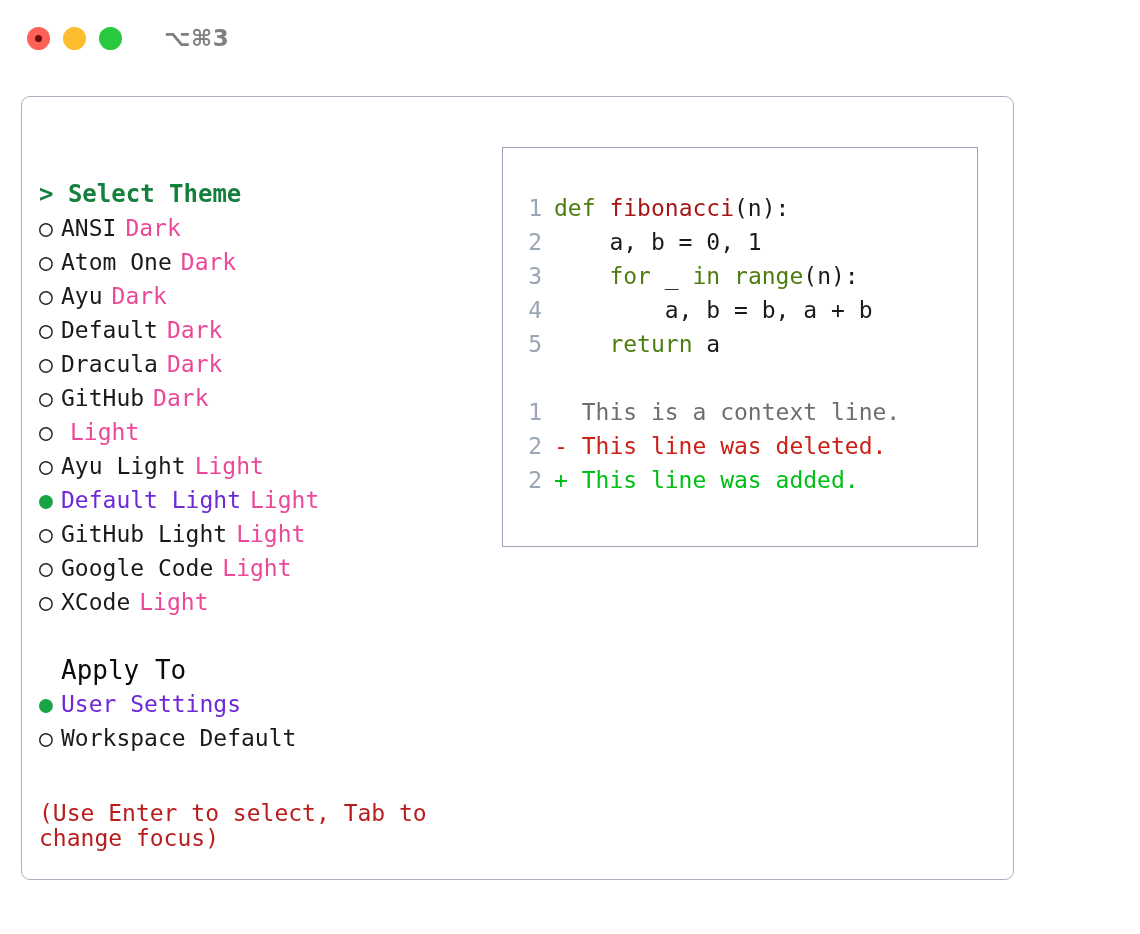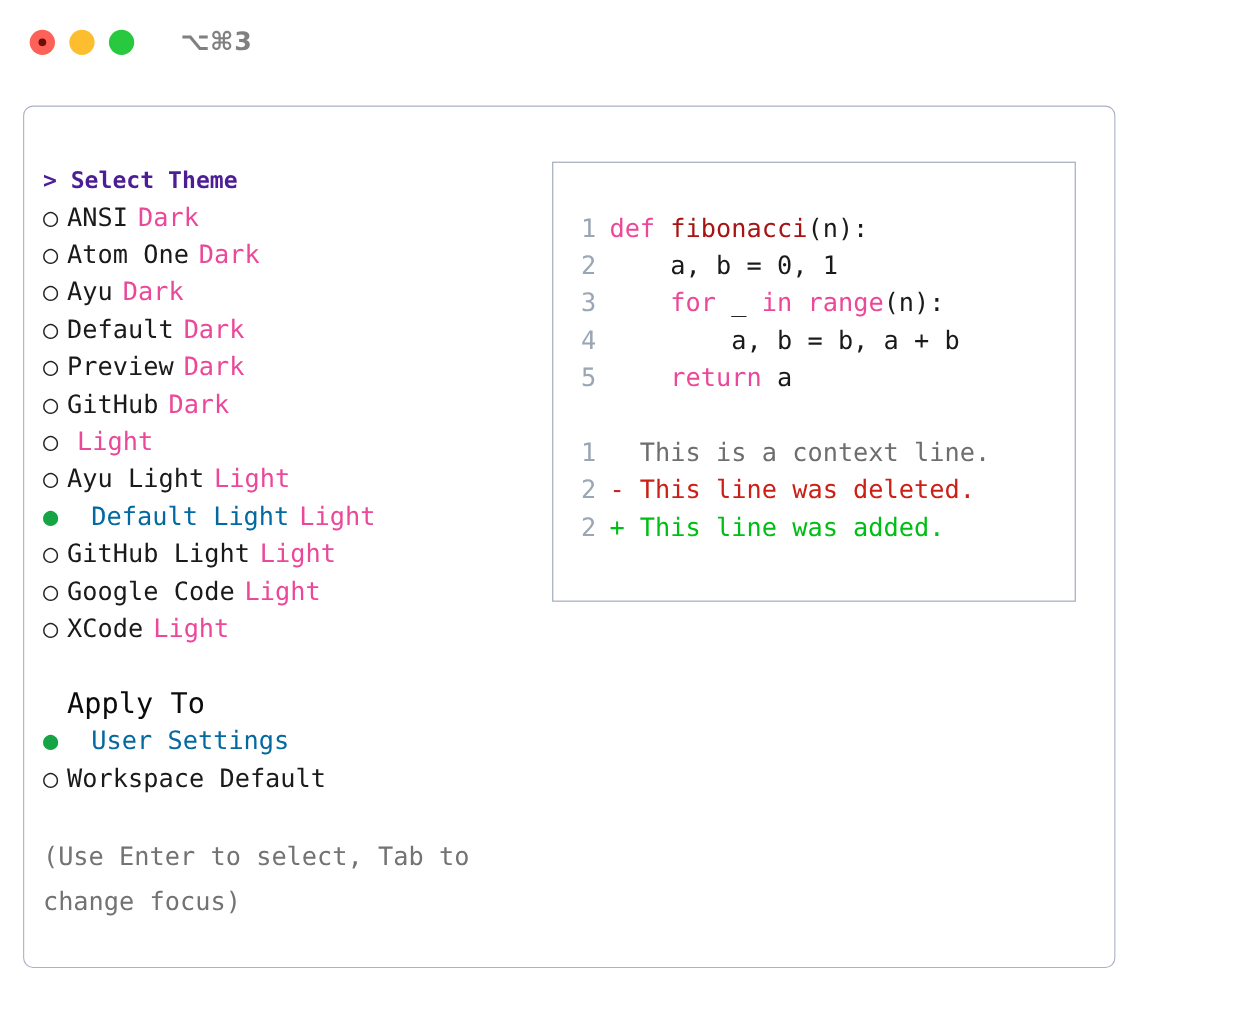--- a/index.html
+++ b/index.html
@@ -86,24 +86,25 @@
   }
 
   
   .left-col {
     position: absolute;
     left: 17px;
     top: 50px;
     width: 450px;
   }
   .section-header {
-    font-size: 21px;
-    line-height: 34px;
-    color: #4c1d95;
-    white-space: pre;
+    font-size: 24px;
+    line-height: 34px;
+    color: #15803d;
+    white-space: pre;
+    margin-top: 30px;
   }
   .section-header.focused {
     font-weight: bold;
   }
   .opt-list { margin: 0; padding: 0; }
   .option {
     display: flex;
     align-items: baseline;
     font-size: 23px;
     line-height: 34px;
@@ -112,41 +113,41 @@
   }
   .radio {
     display: inline-block;
     width: 22px;
     text-align: left;
     flex: 0 0 auto;
   }
   .radio.on  { color: #17a444; }
   .radio.off { color: #262626; }
   .opt-label { color: #1a1a1a; }
-  .option.selected .opt-label { color: #0369a1; margin-left: 22px; }
+  .option.selected .opt-label { color: #6d28d9; }
   .opt-tag {
     color: #ec4899;
     margin-left: 9px;
   }
 
   .group-gap { height: 34px; }
 
   .subsection-header {
     font-size: 26px;
     line-height: 34px;
     color: #0a0a0a;
     white-space: pre;
     padding-left: 22px;
   }
 
   .hint {
-    margin-top: 34px;
-    font-size: 23px;
-    line-height: 41px;
-    color: #737373;
+    margin-top: 46px;
+    font-size: 23px;
+    line-height: 25px;
+    color: #b91c1c;
     width: 420px;
   }
 
   
   .right-col {
     position: absolute;
     left: 480px;
     top: 50px;
     width: 490px;
   }
@@ -179,21 +180,21 @@
   }
   .ln {
     width: 28px;
     text-align: right;
     color: #9aa5b5;
     flex: 0 0 auto;
     margin-right: 12px;
   }
   .code-text { color: #1a1a1a; }
 
-  .tok-kw   { color: #ec4899; }
+  .tok-kw   { color: #4d7c0f; }
   .tok-fn   { color: #a81414; }
   .tok-pl   { color: #1a1a1a; }
 
   .diff-gap { height: 34px; }
   .diff-ctx { color: #6e6e6e; }
   .diff-del { color: #cc2016; }
   .diff-add { color: #00bf14; }
 </style>
 </head>
 <body>
@@ -214,21 +215,21 @@
 
       <div class="left-col">
 
         <div class="section-header focused">&gt; Select Theme</div>
 
         <div class="opt-list" id="theme-options">
             <div class="option"><span class="radio off">○</span><span class="opt-label">ANSI</span><span class="opt-tag">Dark</span></div>
             <div class="option"><span class="radio off">○</span><span class="opt-label">Atom One</span><span class="opt-tag">Dark</span></div>
             <div class="option"><span class="radio off">○</span><span class="opt-label">Ayu</span><span class="opt-tag">Dark</span></div>
             <div class="option"><span class="radio off">○</span><span class="opt-label">Default</span><span class="opt-tag">Dark</span></div>
-            <div class="option"><span class="radio off">○</span><span class="opt-label">Preview</span><span class="opt-tag">Dark</span></div>
+            <div class="option"><span class="radio off">○</span><span class="opt-label">Dracula</span><span class="opt-tag">Dark</span></div>
             <div class="option"><span class="radio off">○</span><span class="opt-label">GitHub</span><span class="opt-tag">Dark</span></div>
             <div class="option"><span class="radio off">○</span><span class="opt-tag">Light</span></div>
             <div class="option"><span class="radio off">○</span><span class="opt-label">Ayu Light</span><span class="opt-tag">Light</span></div>
             <div class="option selected"><span class="radio on">●</span><span class="opt-label">Default Light</span><span class="opt-tag">Light</span></div>
             <div class="option"><span class="radio off">○</span><span class="opt-label">GitHub Light</span><span class="opt-tag">Light</span></div>
             <div class="option"><span class="radio off">○</span><span class="opt-label">Google Code</span><span class="opt-tag">Light</span></div>
             <div class="option"><span class="radio off">○</span><span class="opt-label">XCode</span><span class="opt-tag">Light</span></div>
           </div>
 
         <div class="group-gap"></div>

